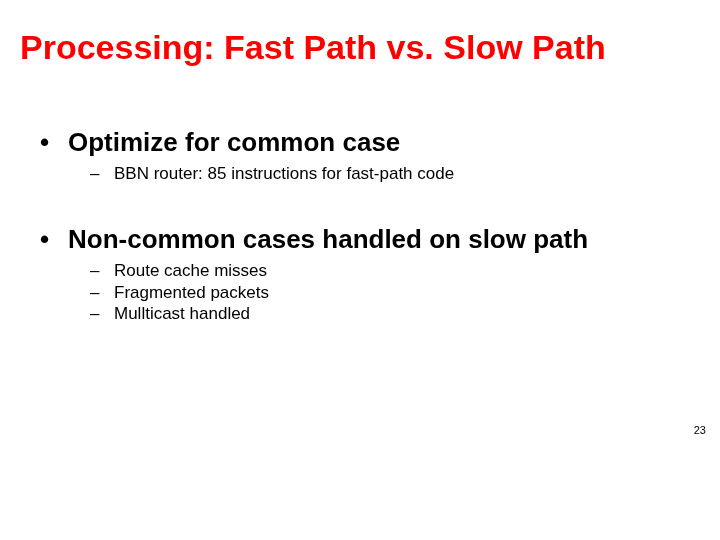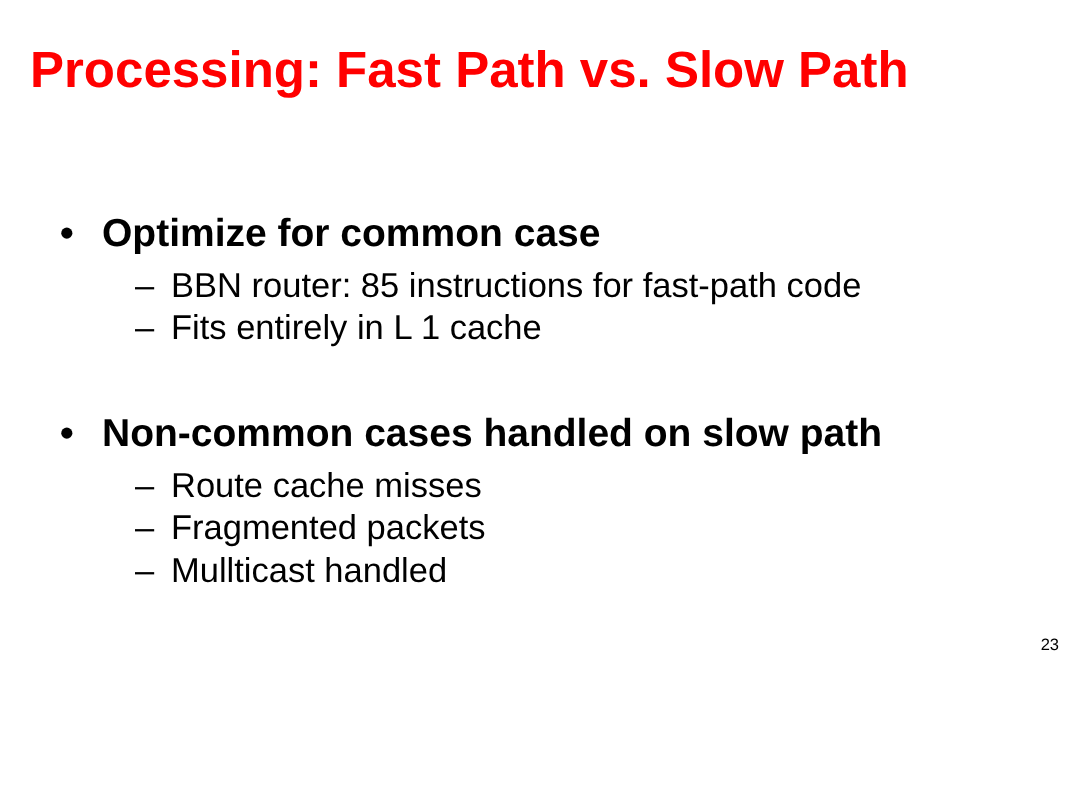--- a/index.html
+++ b/index.html
@@ -24,21 +24,21 @@
     left: 20px;
     top: 28px;
     font-size: 34px;
     font-weight: bold;
     color: #ff0000;
     white-space: nowrap;
   }
   .body {
     position: absolute;
     left: 40px;
-    top: 141px;
+    top: 128px;
     width: 640px;
     font-size: 26px;
     line-height: 1.15;
   }
   .lvl1 {
     margin: 0 0 6px 0;
     padding-left: 28px;
     position: relative;
     font-size: 26px;
     font-weight: bold;
@@ -49,21 +49,21 @@
     position: absolute;
     left: 0;
     top: 0;
   }
   .sub {
     margin: 4px 0 0 50px;
   }
   .lvl2 {
     position: relative;
     padding-left: 24px;
-    font-size: 23px;
+    font-size: 17px;
     margin: 0 0 2px 0;
   }
   .lvl2::before {
     content: "–";
     position: absolute;
     left: 0;
     top: 0;
   }
   .gap { height: 40px; }
   .pagenum {
@@ -82,23 +82,20 @@
 
   <div class="body">
 
     <div class="lvl1 bold">
       <span>Optimize for common case</span>
     </div>
     <div class="sub">
       <div class="lvl2">
         <span>BBN router: 85 instructions for fast-path code</span>
       </div>
-      <div class="lvl2">
-        <span>Fits entirely in L 1 cache</span>
-      </div>
     </div>
 
     <div class="gap"></div>
 
     <div class="lvl1">
       <span>Non-common cases handled on slow path</span>
     </div>
     <div class="sub">
       <div class="lvl2">
         <span>Route cache misses</span>

